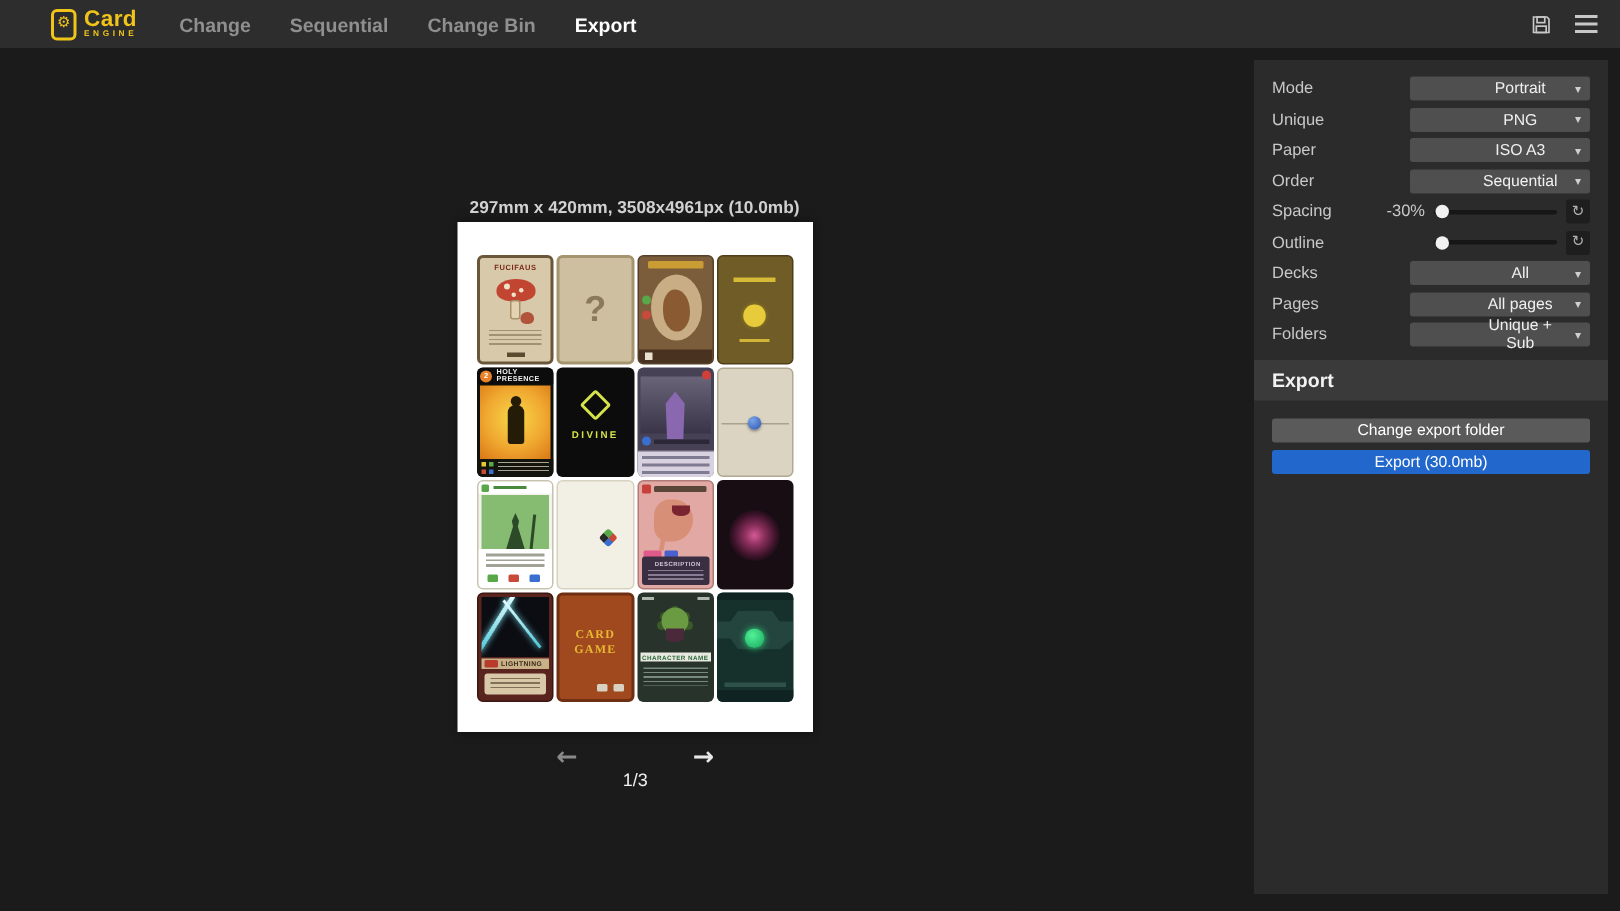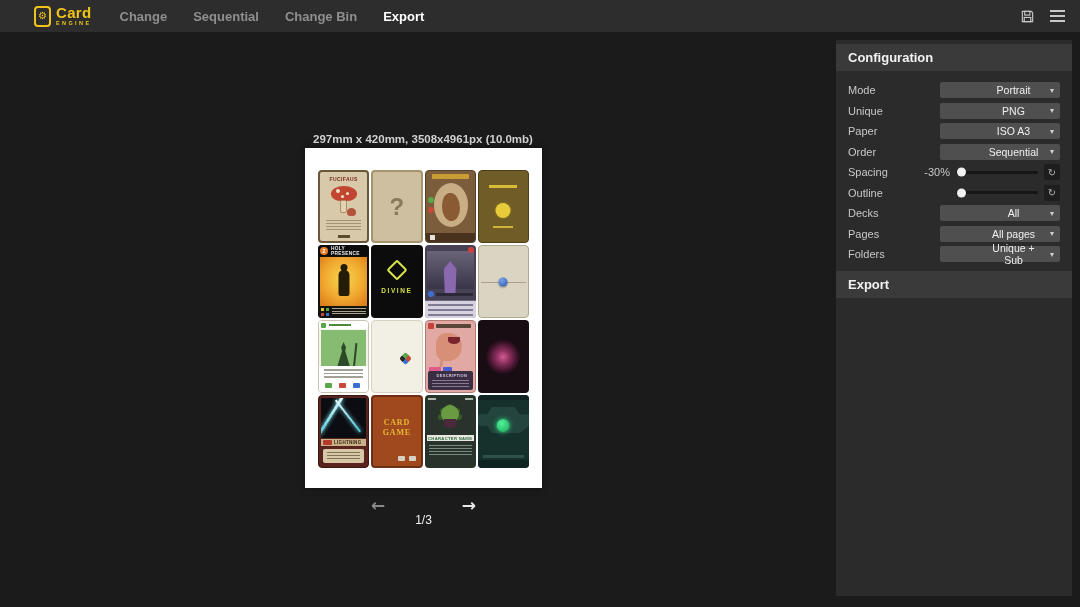--- a/index.html
+++ b/index.html
@@ -473,23 +473,20 @@
 </div>
 
 <div class="pagination">
   <span class="pg-arrow pg-prev">←</span>
   <span class="pg-num">1/3</span>
   <span class="pg-arrow pg-next">→</span>
 </div>
 
 <div class="panel">
 
-  <div class="section-header">
-    <span>Configuration</span>
-  </div>
 
   <div class="rows">
 
     <div class="row">
       <span class="row-label">Mode</span>
       <div class="select">
         <span class="select-value">Portrait</span>
         <span class="select-chevron">▾</span>
       </div>
     </div>
@@ -559,14 +556,18 @@
         <span class="select-chevron">▾</span>
       </div>
     </div>
 
   </div>
 
   <div class="section-header mt8">
     <span>Export</span>
   </div>
 
+  <div class="export-buttons">
+    <button class="btn btn-gray">Change export folder</button>
+    <button class="btn btn-blue">Export (30.0mb)</button>
+  </div>
 
 </div>
 
 </body></html>

